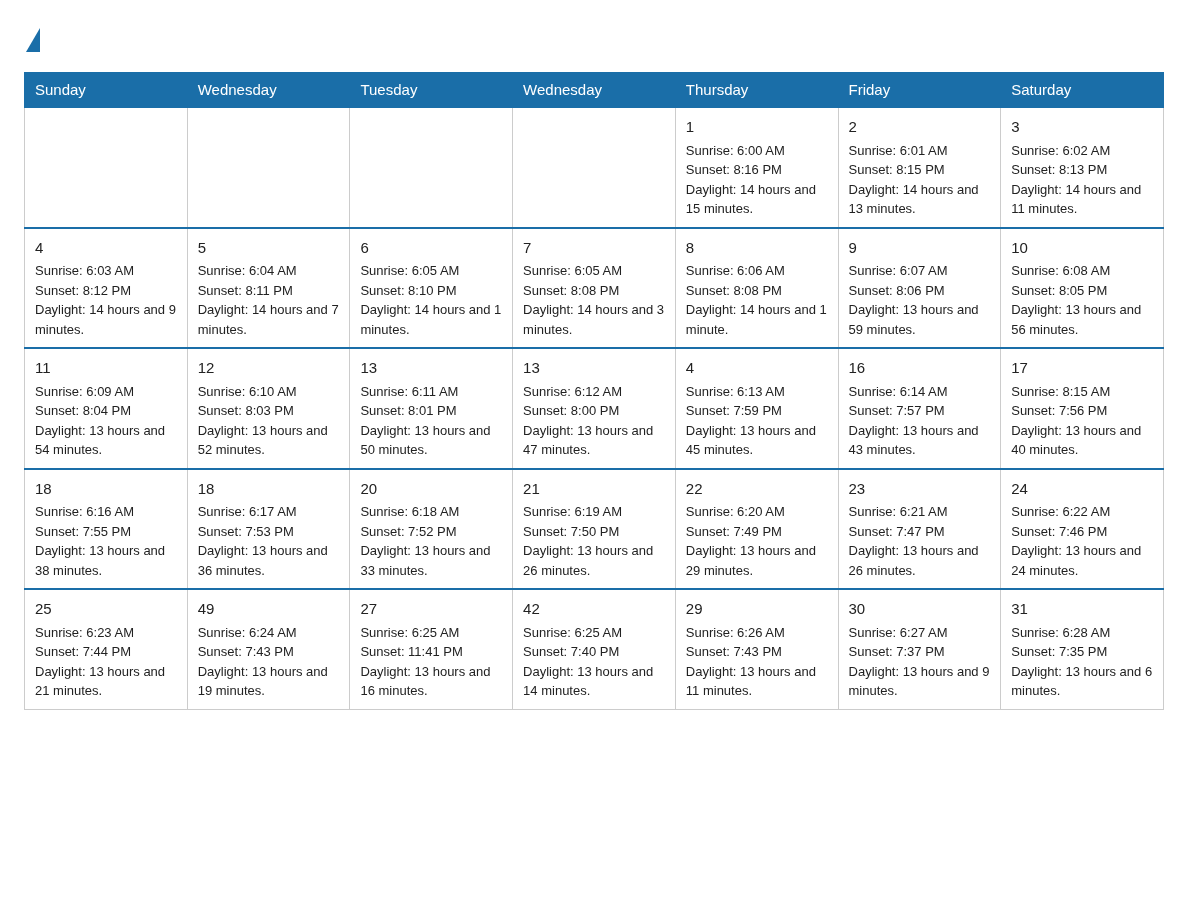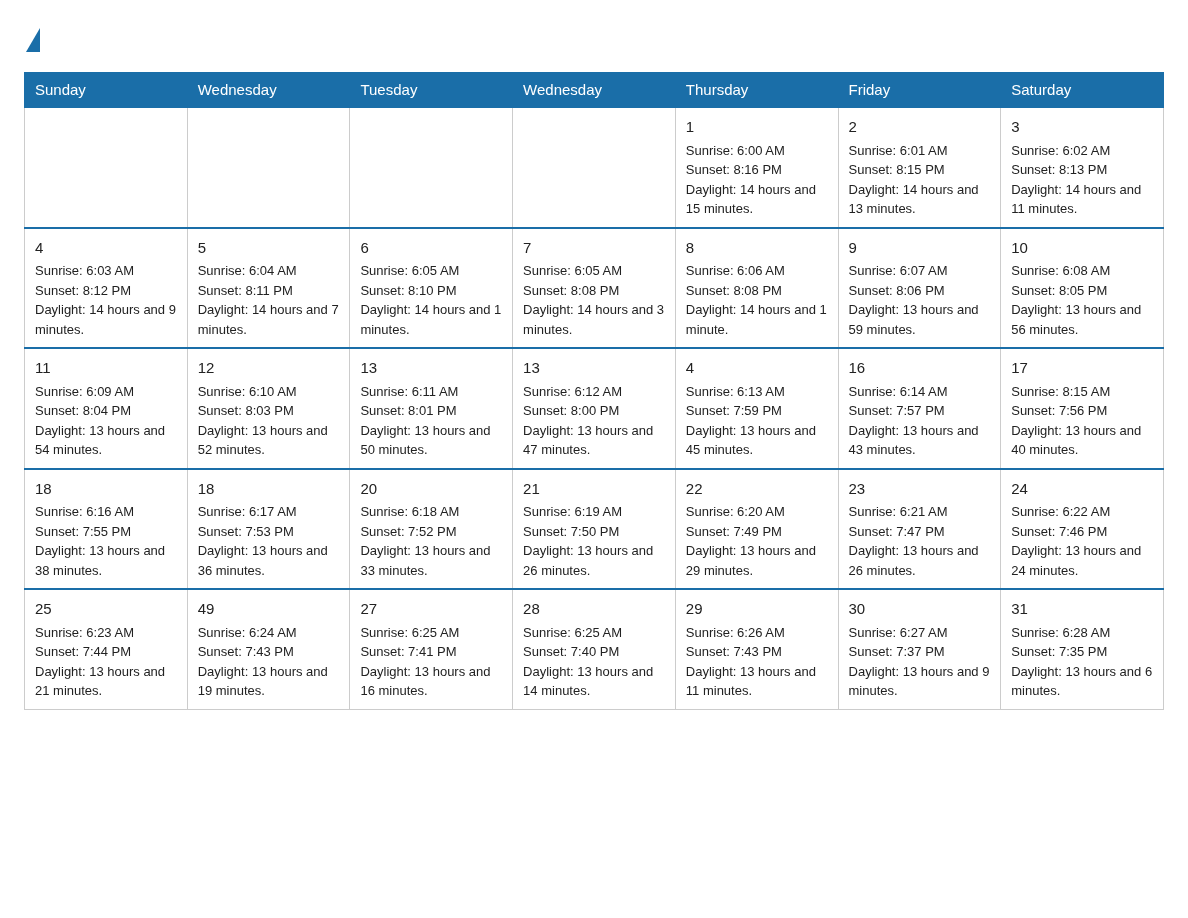--- a/index.html
+++ b/index.html
@@ -296,25 +296,25 @@
         </td>
         <td>
           <span class="day-num">49</span>
           <div>Sunrise: 6:24 AM</div>
           <div>Sunset: 7:43 PM</div>
           <div>Daylight: 13 hours and 19 minutes.</div>
         </td>
         <td>
           <span class="day-num">27</span>
           <div>Sunrise: 6:25 AM</div>
-          <div>Sunset: 7:41 PM</div>
+          <div>Sunset: 11:41 PM</div>
           <div>Daylight: 13 hours and 16 minutes.</div>
         </td>
         <td>
-          <span class="day-num">28</span>
+          <span class="day-num">42</span>
           <div>Sunrise: 6:25 AM</div>
           <div>Sunset: 7:40 PM</div>
           <div>Daylight: 13 hours and 14 minutes.</div>
         </td>
         <td>
           <span class="day-num">29</span>
           <div>Sunrise: 6:26 AM</div>
           <div>Sunset: 7:43 PM</div>
           <div>Daylight: 13 hours and 11 minutes.</div>
         </td>

